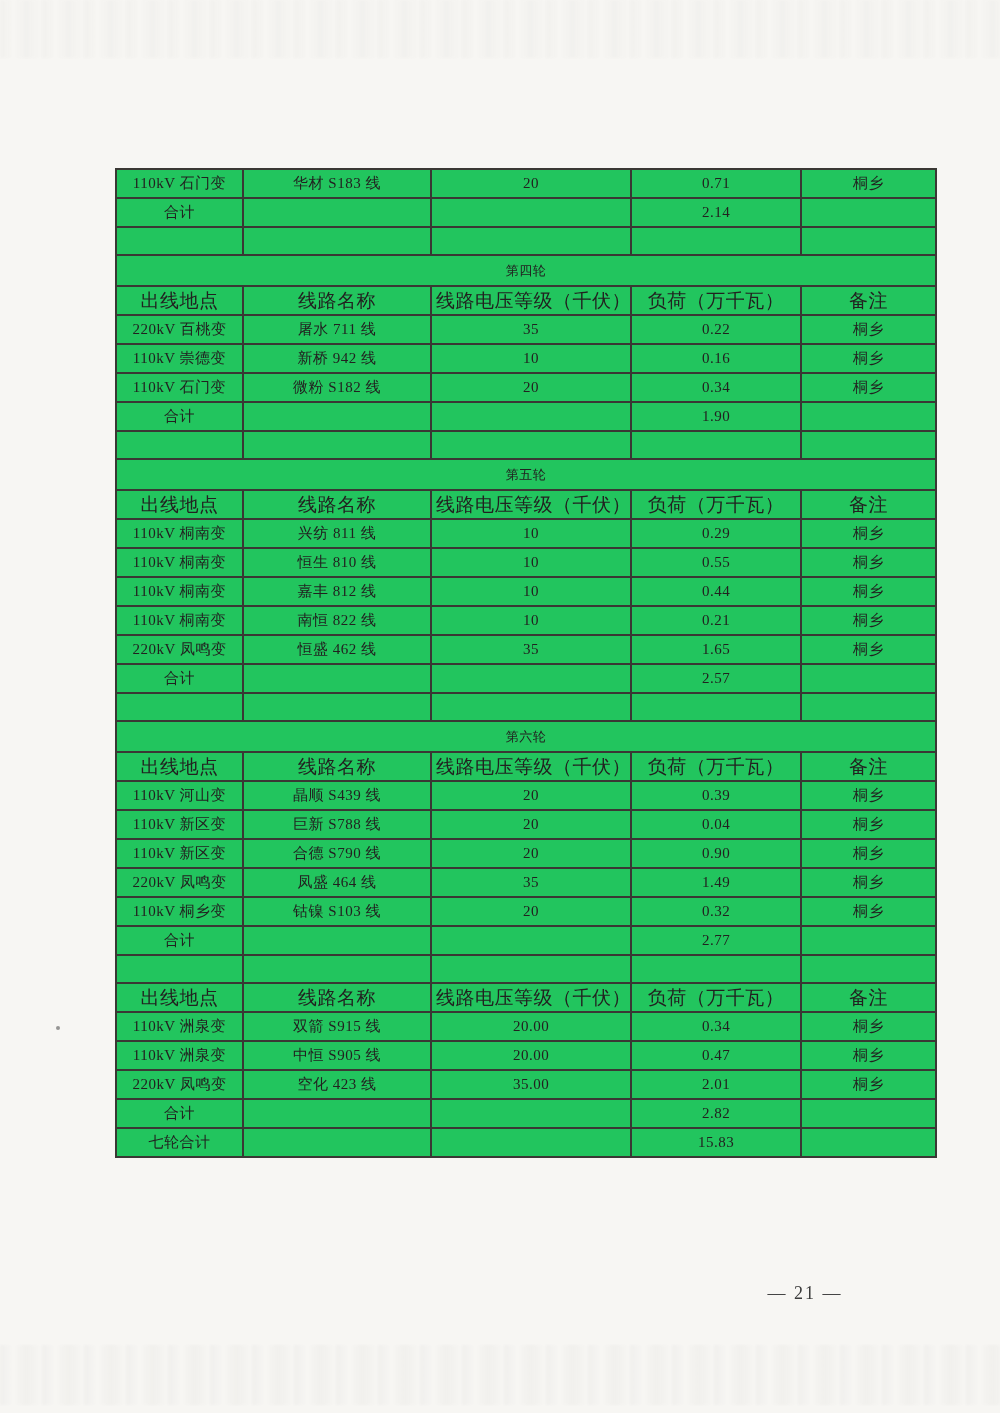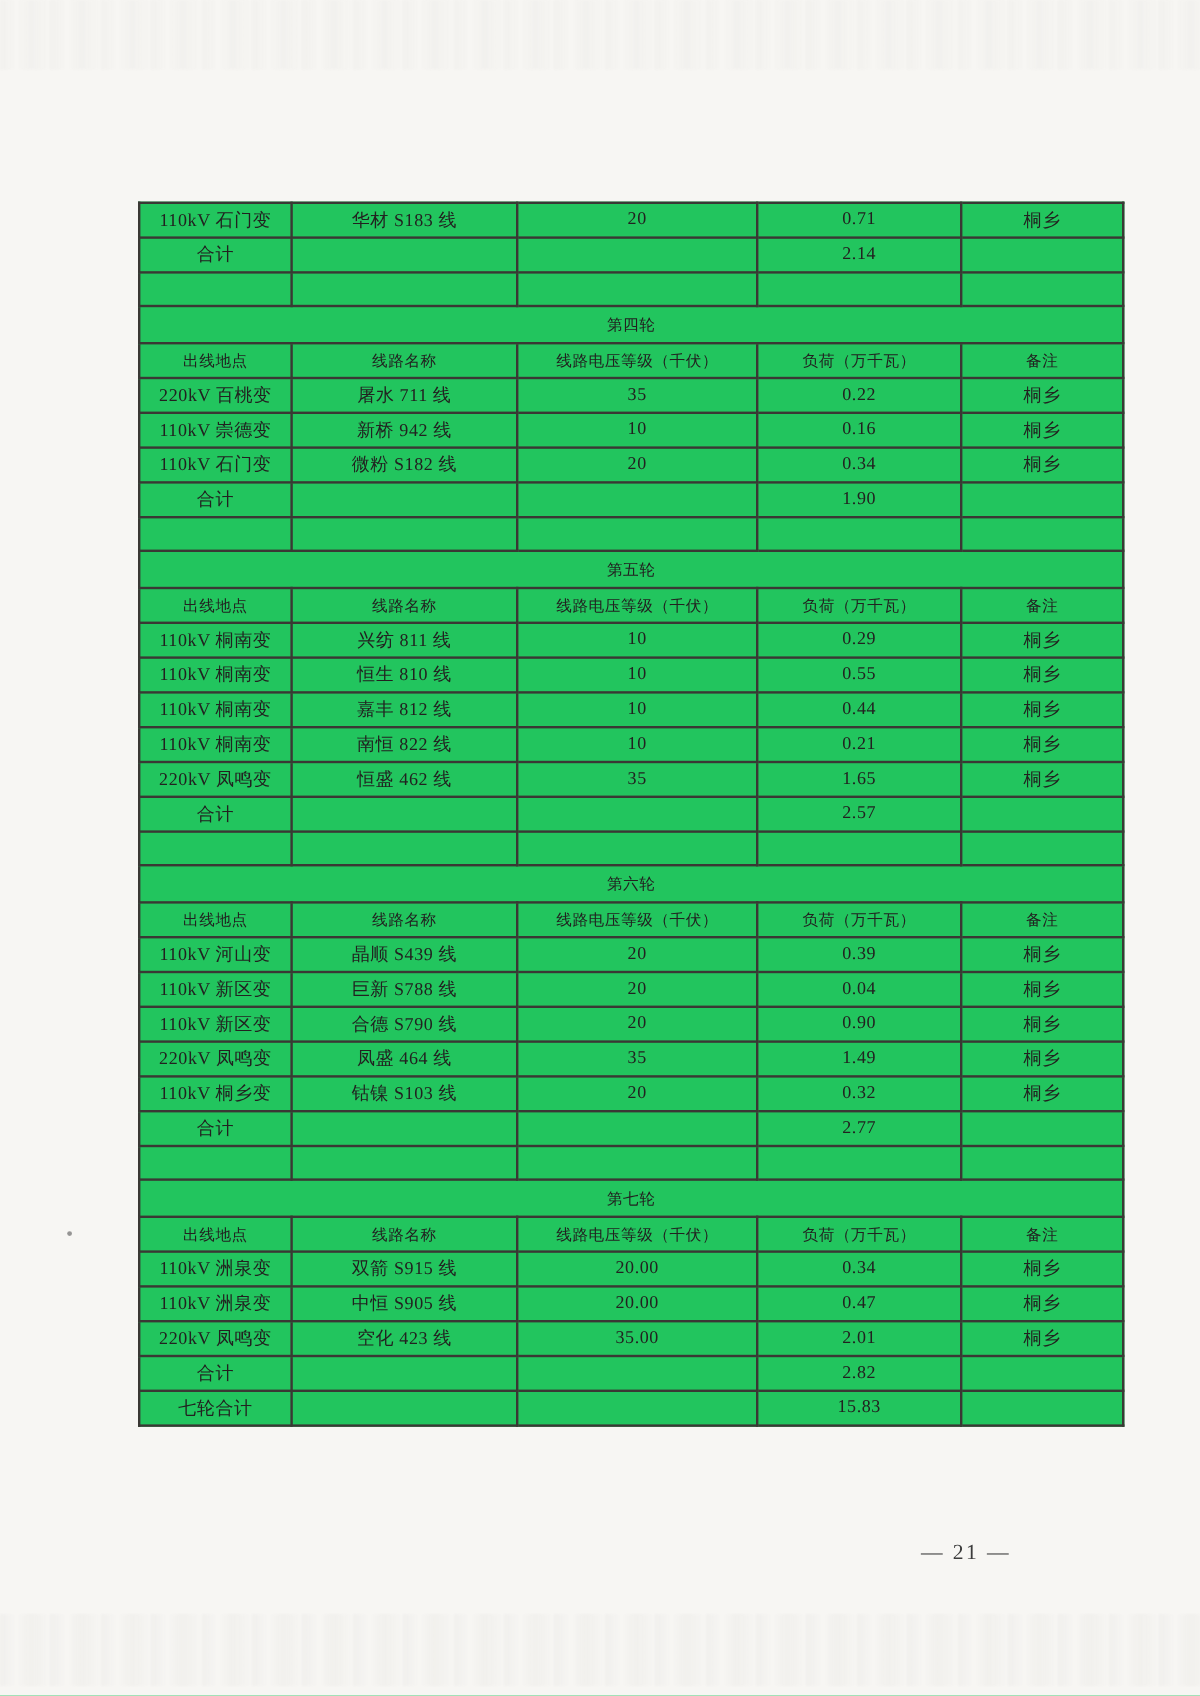--- a/index.html
+++ b/index.html
@@ -59,21 +59,21 @@
     letter-spacing: 0.5px;
     white-space: nowrap;
     overflow: hidden;
   }
   .main-table tr.row-section td {
     height: 29px;
     font-size: 13px;
     border-radius: 13px;
   }
   .main-table tr.row-header td {
-    font-size: 13px;
+    font-size: 19px;
   }
   .main-table tr.row-empty td {
     height: 26px;
   }
 
   .page-footer {
     position: absolute;
     left: 745px;
     top: 1268px;
     width: 120px;
@@ -277,23 +277,20 @@
         <td>2.77</td>
         <td></td>
       </tr>
       <tr class="row-empty">
         <td></td>
         <td></td>
         <td></td>
         <td></td>
         <td></td>
       </tr>
-      <tr class="row-section">
-        <td colspan="5">第七轮</td>
-      </tr>
       <tr class="row-header">
         <td>出线地点</td>
         <td>线路名称</td>
         <td>线路电压等级（千伏）</td>
         <td>负荷（万千瓦）</td>
         <td>备注</td>
       </tr>
       <tr class="row-data">
         <td>110kV 洲泉变</td>
         <td>双箭 S915 线</td>

